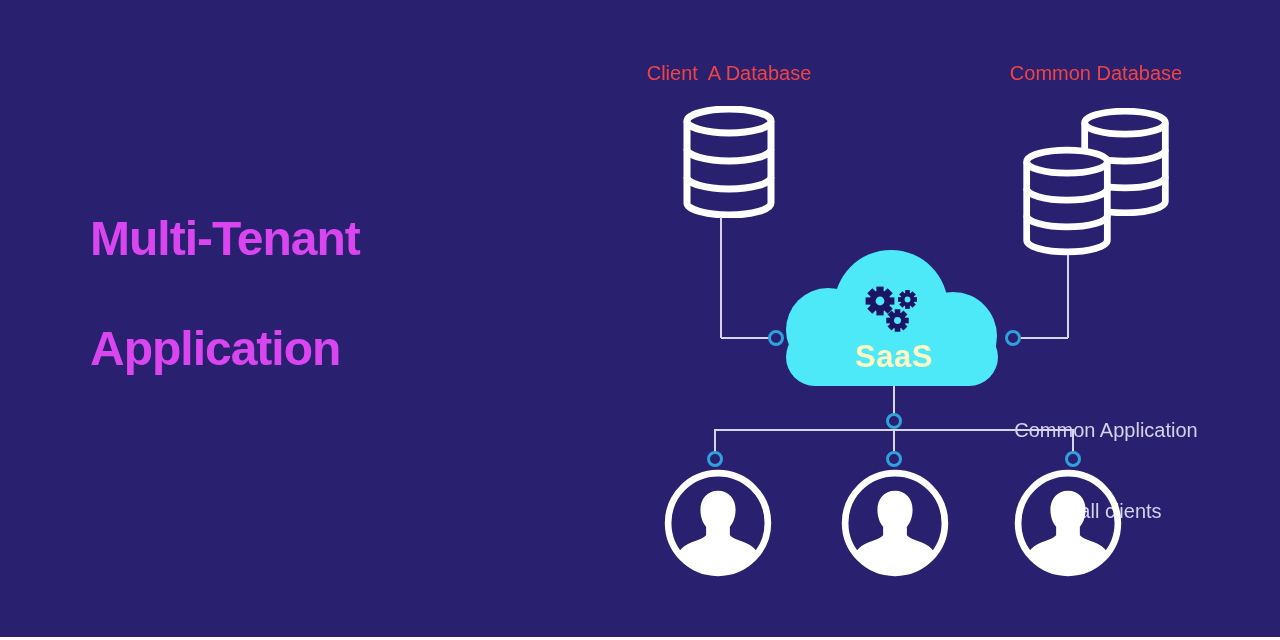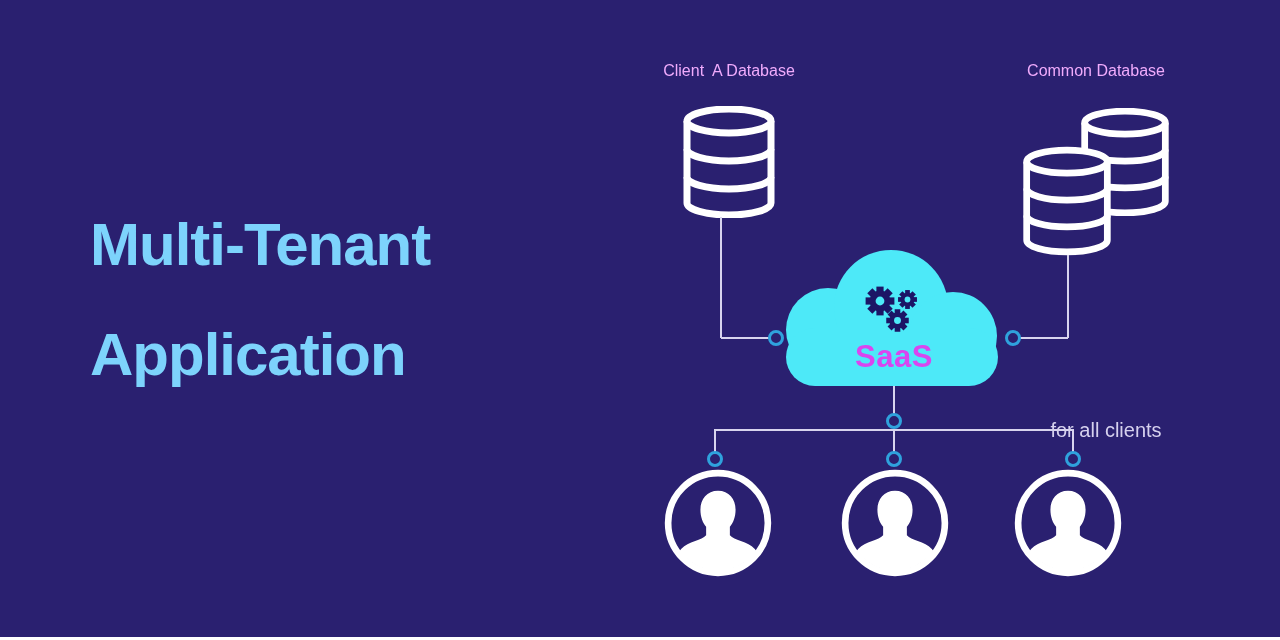--- a/index.html
+++ b/index.html
@@ -5,33 +5,33 @@
   html,body{margin:0;padding:0;background:#1a1450;}
   .stage{
     position:relative;width:1280px;height:640px;overflow:hidden;
     background:#2A2070;
     font-family:"Liberation Sans", sans-serif;
   }
   svg{overflow:visible;display:block;}
   .abs{position:absolute;}
   .title-line{
     position:absolute;left:90px;
-    color:#7dd3fc;font-size:60px;font-weight:700;letter-spacing:-1px;
+    color:#d946ef;font-size:48px;font-weight:700;letter-spacing:-1px;
     line-height:1;white-space:pre;
   }
   .lbl{
-    position:absolute;color:#f0abfc;font-size:16px;font-weight:400;
+    position:absolute;color:#ef4444;font-size:20px;font-weight:400;
     text-align:center;white-space:pre;line-height:1.2;
   }
   .caption{
     position:absolute;color:#D6D1EE;font-size:20px;text-align:center;
     line-height:27px;white-space:pre;
   }
   .saas-label{
-    position:absolute;color:#d946ef;font-size:31px;font-weight:700;
+    position:absolute;color:#fef9c3;font-size:31px;font-weight:700;
     text-align:center;letter-spacing:0.5px;
   }
   .line{position:absolute;background:#D8D4EE;}
   .bottom-strip{position:absolute;left:0;bottom:0;width:1280px;height:3px;background:#FFFFFF;}
 </style>
 </head>
 <body>
 
 <div class="stage">
 
@@ -102,20 +102,21 @@
     </g>
     <g>
       <use href="#gear" x="86" y="35" width="32" height="32"></use>
       <use href="#gear" x="119" y="39" width="21" height="21"></use>
       <use href="#gear" x="107" y="58" width="25" height="25"></use>
     </g>
   </svg>
   <div class="saas-label" style="left:804px;top:339px;width:180px;">SaaS</div>
 
   <div class="caption" style="left:986px;top:363px;width:240px;">
+    <div>Common Application</div>
     <div>for all clients</div>
   </div>
 
   <svg class="abs" style="left:766px;top:328px;" width="20" height="20">
       <use href="#node" width="20" height="20"></use>
     </svg>
   <svg class="abs" style="left:1003px;top:328px;" width="20" height="20">
       <use href="#node" width="20" height="20"></use>
     </svg>
   <svg class="abs" style="left:884px;top:411px;" width="20" height="20">

